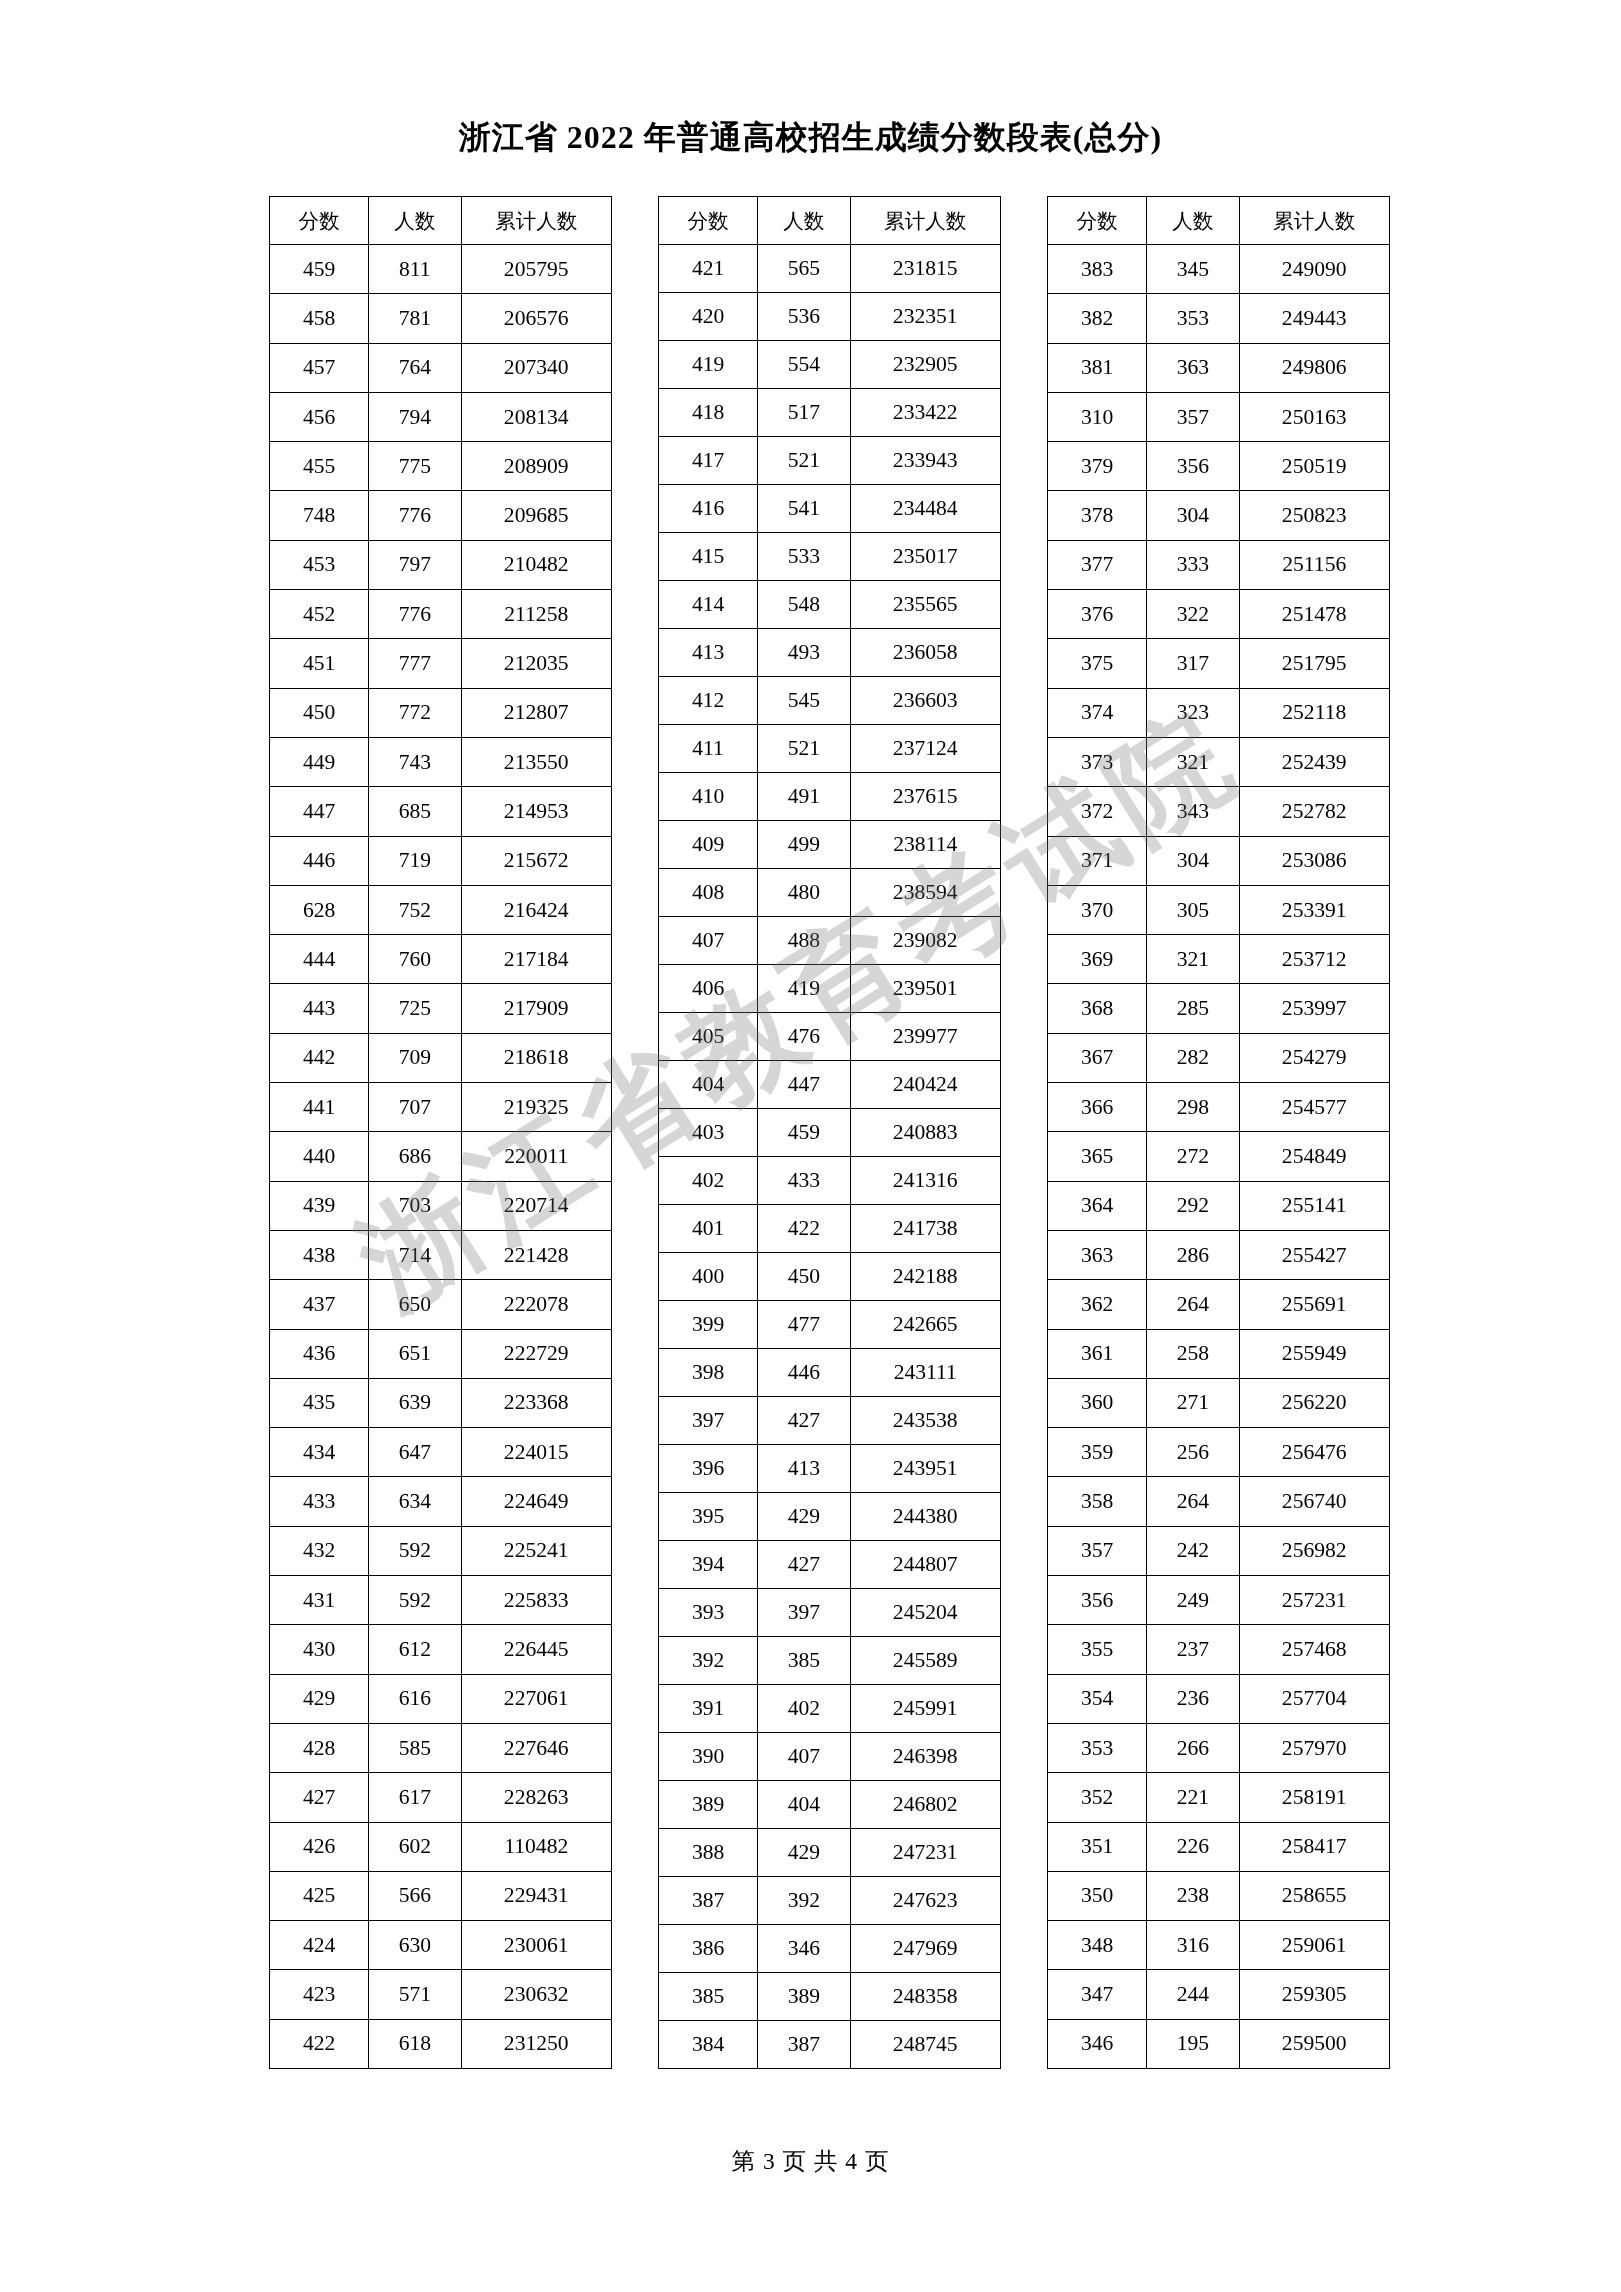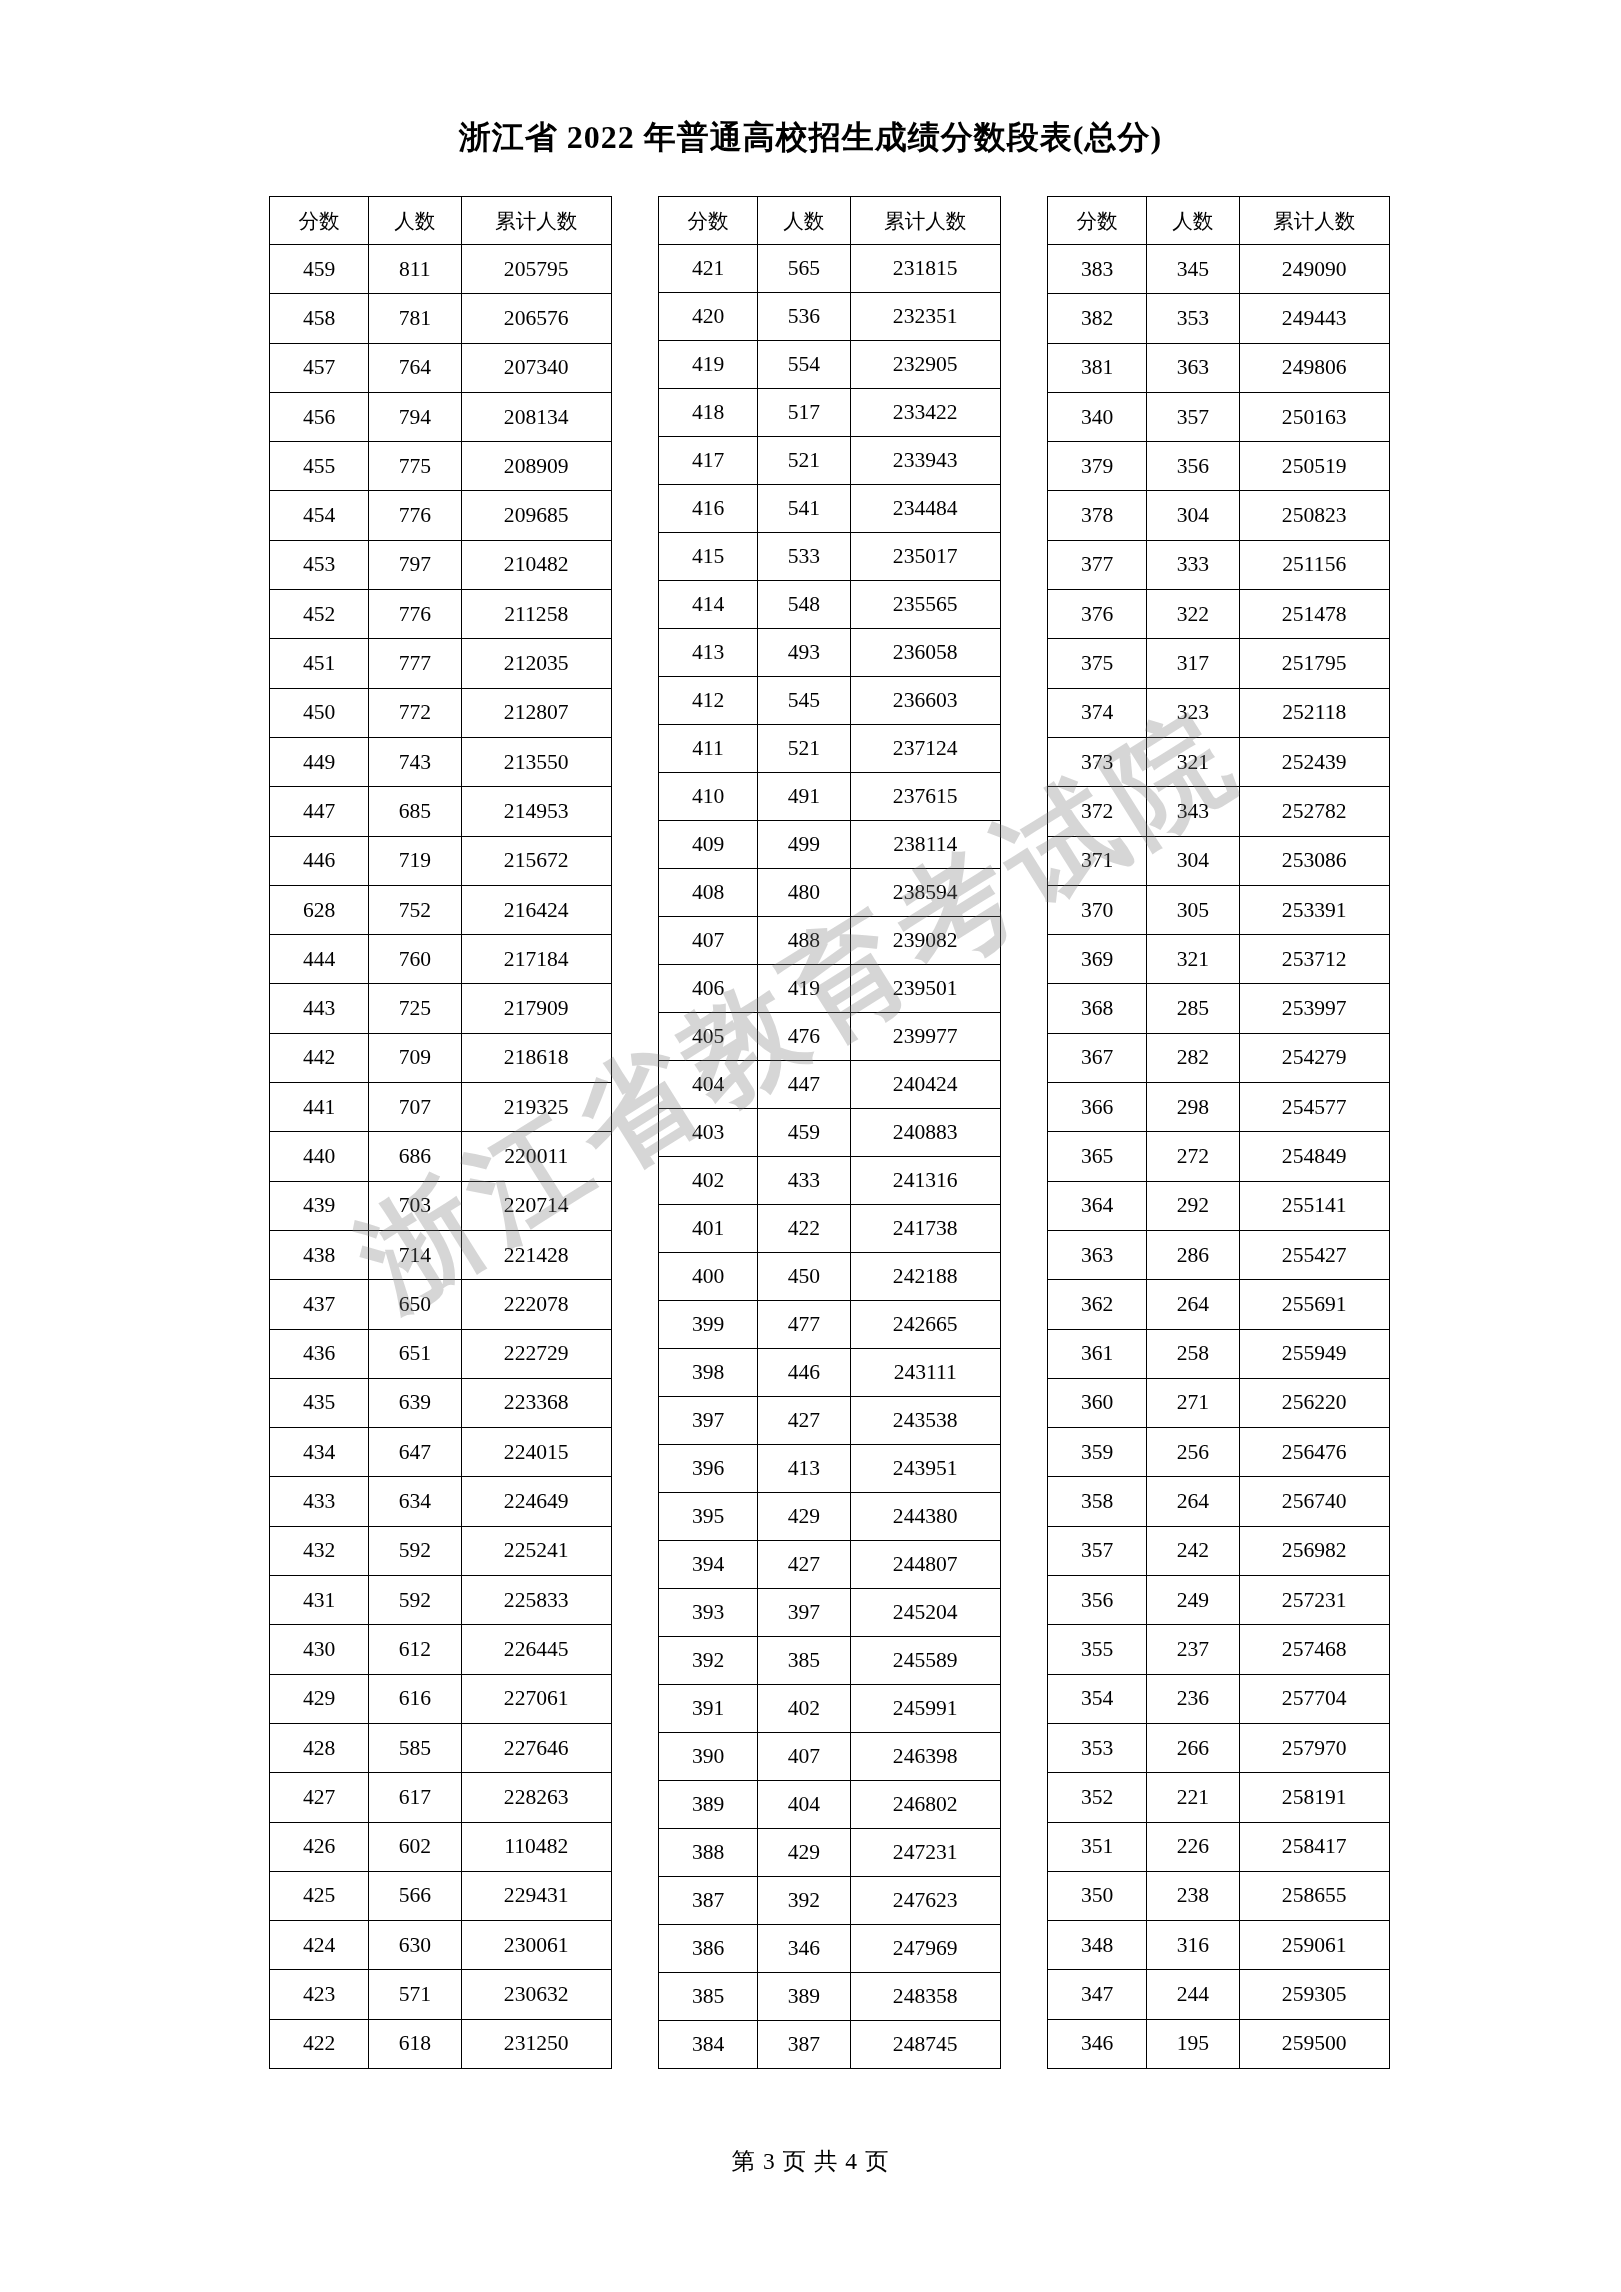--- a/index.html
+++ b/index.html
@@ -144,21 +144,21 @@
             <td>456</td>
             <td>794</td>
             <td>208134</td>
           </tr>
           <tr>
             <td>455</td>
             <td>775</td>
             <td>208909</td>
           </tr>
           <tr>
-            <td>454</td>
+            <td>748</td>
             <td>776</td>
             <td>209685</td>
           </tr>
           <tr>
             <td>453</td>
             <td>797</td>
             <td>210482</td>
           </tr>
           <tr>
             <td>452</td>
@@ -543,21 +543,21 @@
             <td>382</td>
             <td>353</td>
             <td>249443</td>
           </tr>
           <tr>
             <td>381</td>
             <td>363</td>
             <td>249806</td>
           </tr>
           <tr>
-            <td>340</td>
+            <td>310</td>
             <td>357</td>
             <td>250163</td>
           </tr>
           <tr>
             <td>379</td>
             <td>356</td>
             <td>250519</td>
           </tr>
           <tr>
             <td>378</td>

